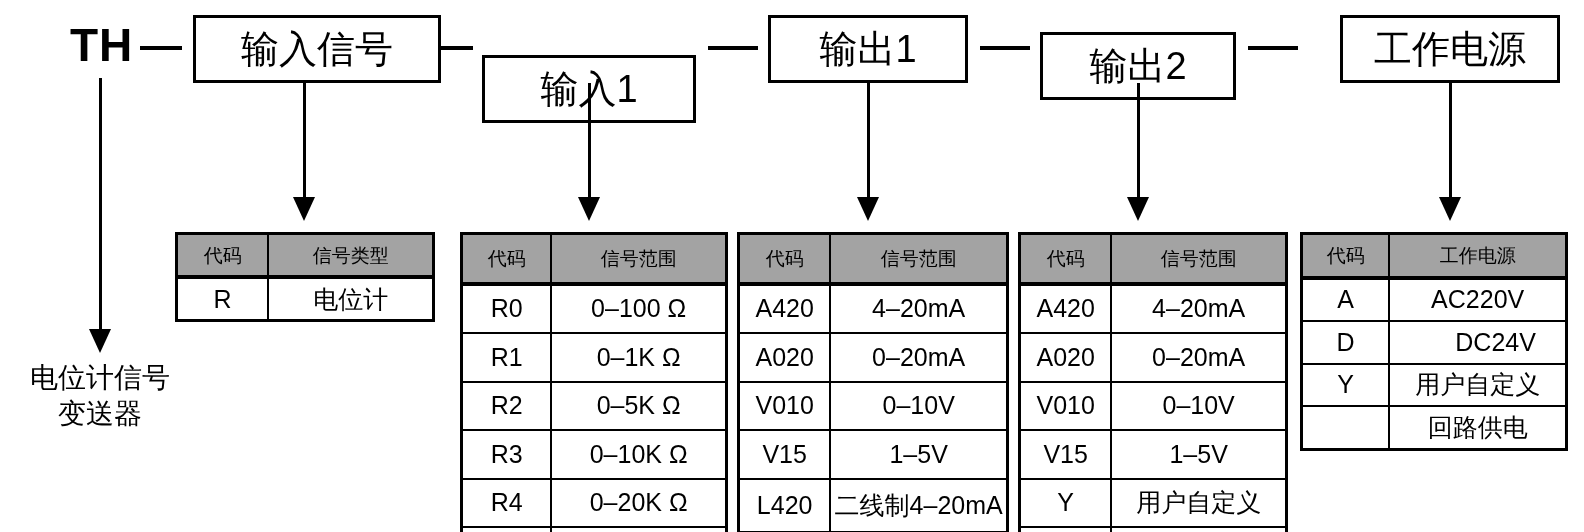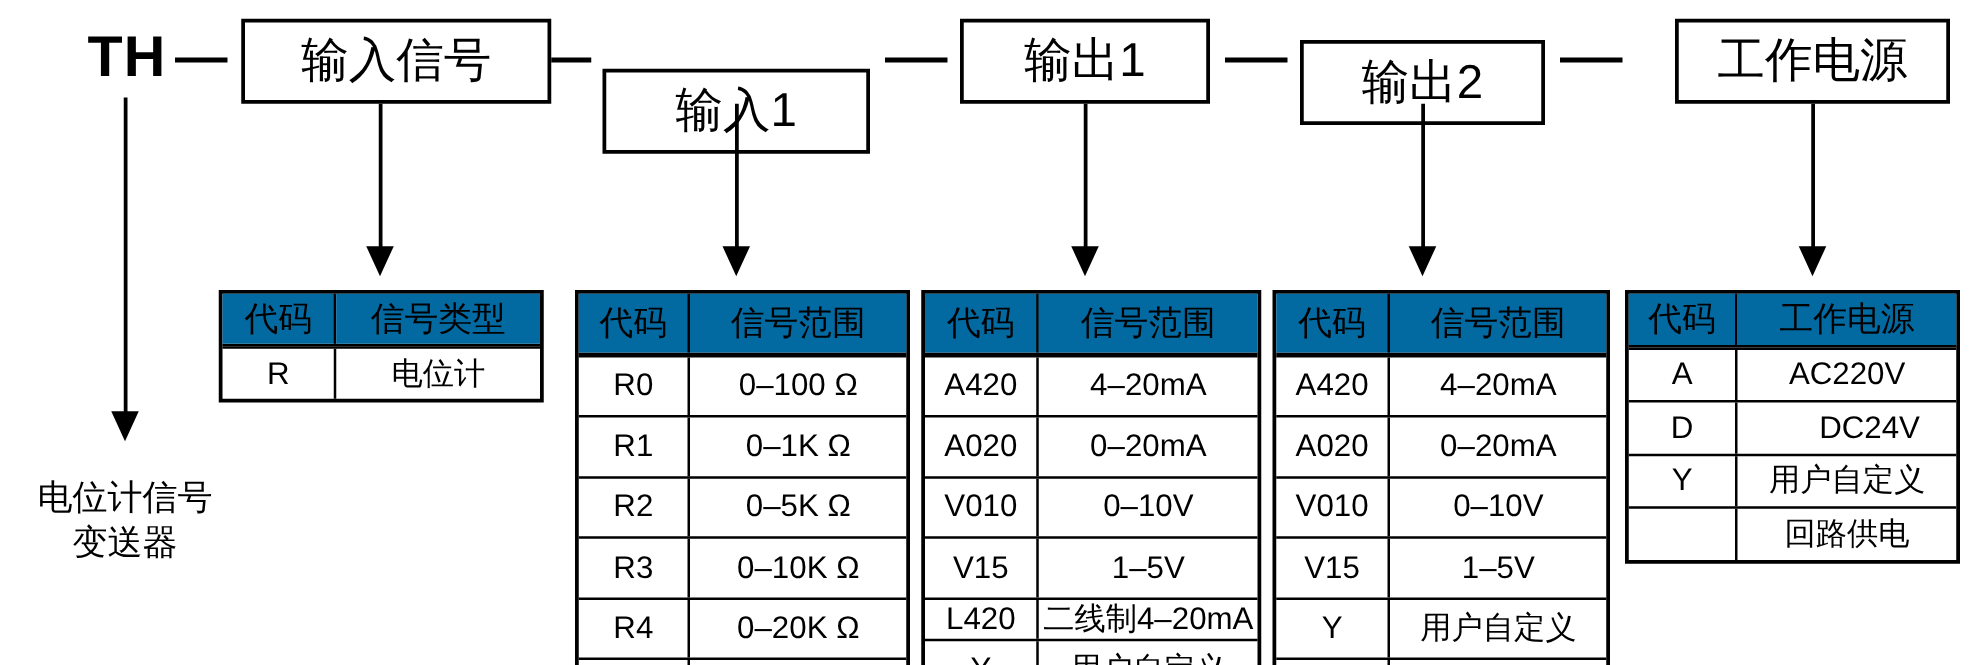--- a/index.html
+++ b/index.html
@@ -24,21 +24,21 @@
              border-top:24px solid #000;}
 
   
   .opttable{position:absolute;border:3px solid #000;box-sizing:border-box;
             background:#fff;}
   .trow{display:flex;width:100%;box-sizing:border-box;}
   .trow + .trow{border-top:2px solid #000;}
   .cell{box-sizing:border-box;display:flex;align-items:center;justify-content:center;
         white-space:nowrap;overflow:hidden;font-size:25px;line-height:1;}
   .cell.code{border-right:2px solid #000;}
-  .hdr .cell{background:#0369a1;font-size:27px;}
+  .hdr .cell{background:#a3a3a3;font-size:19px;}
   .hdr{border-bottom:2px solid #000;}
 
   
   .caption{position:absolute;font-size:28px;line-height:1.28;text-align:center;
            white-space:pre-line;}
 </style>
 </head>
 <body>
 
 <div id="stage">
@@ -141,21 +141,21 @@
         <div class="cell value" style="width: 176px;">0–20mA</div>
       </div>
       <div class="trow " style="height: 48.5px;">
         <div class="cell code" style="width: 92px;">V010</div>
         <div class="cell value" style="width: 176px;">0–10V</div>
       </div>
       <div class="trow " style="height: 48.5px;">
         <div class="cell code" style="width: 92px;">V15</div>
         <div class="cell value" style="width: 176px;">1–5V</div>
       </div>
-      <div class="trow " style="height: 33px;">
+      <div class="trow " style="height: 53px;">
         <div class="cell code" style="width: 92px;">L420</div>
         <div class="cell value" style="width: 176px;">二线制4–20mA</div>
       </div>
       <div class="trow " style="height: 48.5px;">
         <div class="cell code" style="width: 92px;">Y</div>
         <div class="cell value" style="width: 176px;">用户自定义</div>
       </div>
     </div>
 
   <div class="opttable" style="left:1018px;top:232px;width:270px;">
@@ -205,16 +205,16 @@
       <div class="trow " style="height: 42.5px;">
         <div class="cell code" style="width: 88px;">Y</div>
         <div class="cell value" style="width: 176px;">用户自定义</div>
       </div>
       <div class="trow " style="height: 42.5px;">
         <div class="cell code" style="width: 88px;"></div>
         <div class="cell value" style="width: 176px;">回路供电</div>
       </div>
     </div>
 
-  <div class="caption" style="left:0px;top:381px;width:200px;font-family:Liberation Serif, serif;">电位计信号
+  <div class="caption" style="left:0px;top:360px;width:200px;">电位计信号
 变送器</div>
 
 </div>
 
 </body></html>

